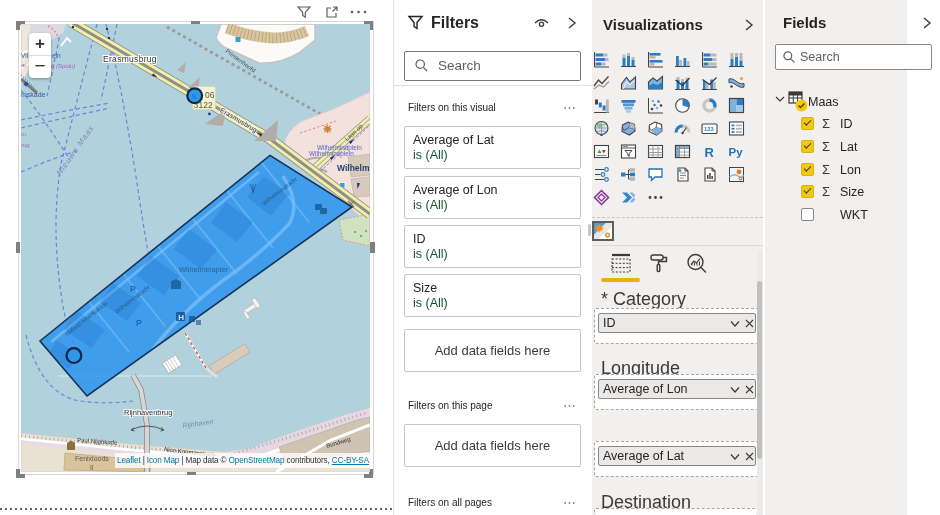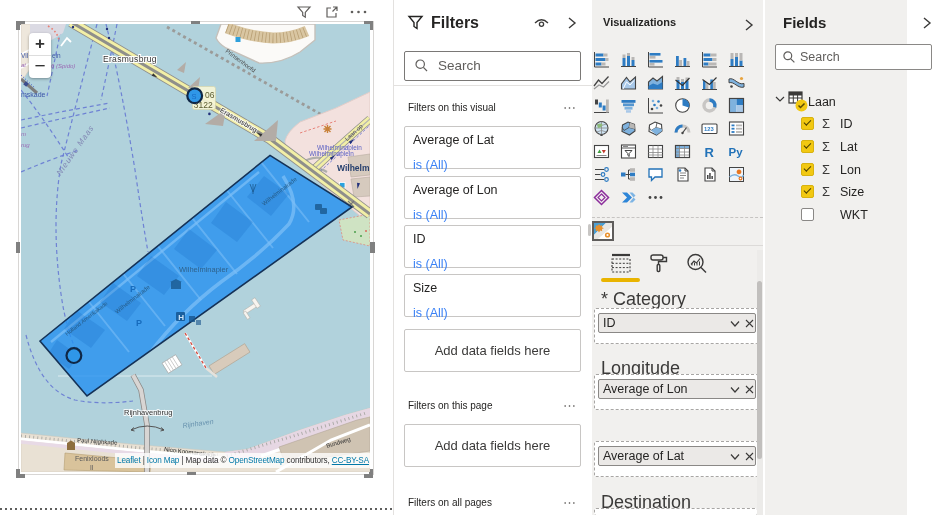--- a/index.html
+++ b/index.html
@@ -16,28 +16,28 @@
 #zoomctl .sep{height:1px;background:#ddd}
 
 #attrib{position:absolute;left:94px;top:429px;width:254px;height:15px;background:rgba(255,255,255,.78);font-size:8.2px;color:#333;letter-spacing:-0.15px;white-space:nowrap;line-height:15px;padding-left:2px;z-index:4}
 
 .vhicon{position:absolute;color:#605e5c}
 
 #filters{position:absolute;left:393px;top:0;width:199px;height:515px;background:#fff;border-left:1px solid #e3e1df;box-sizing:border-box}
 .ftitle{position:absolute;left:37px;top:14px;font-size:16px;font-weight:700;color:#252423}
 .fcard{position:absolute;left:10px;width:175px;height:41px;border:1px solid #c8c6c4;border-radius:2px;background:#fff}
 .fcard .t1{margin:6px 0 0 8px;font-size:12.5px;color:#252423}
-.fcard .t2{margin:11px 0 0 8px;font-size:12.5px;color:#3b82f6}
+.fcard .t2{margin:1px 0 0 8px;font-size:12.5px;color:#14532d}
 .addbox{position:absolute;left:10px;width:175px;height:41px;border:1px solid #c8c6c4;border-radius:2px;background:#fff;text-align:center;font-size:13px;color:#3b3a39}
 .seclabel{position:absolute;left:14px;font-size:10px;color:#252423}
 .dots3{position:absolute;font-size:13px;color:#605e5c;letter-spacing:2px}
 .searchbox{position:absolute;border:1px solid #7a7876;border-radius:2px;background:#fff}
 
 #viz{position:absolute;left:592px;top:0;width:171px;height:515px;background:#f1f0ee}
-.ptitle{position:absolute;font-size:11px;font-weight:700;color:#252423}
+.ptitle{position:absolute;font-size:15px;font-weight:700;color:#252423}
 .chev{stroke:#3b3a39;stroke-width:1.4;fill:none}
 .vicon{position:absolute;width:17px;height:17px}
 .welllabel{position:absolute;left:9px;font-size:18px;color:#3b3a39}
 .well{position:absolute;left:2px;width:164px;height:36px;border:1px dashed #a8a6a4;border-radius:2px;background:#fff;box-sizing:border-box}
 .wellin{position:absolute;left:3px;top:4px;width:158px;height:20px;border:1px solid #8a8886;border-radius:2px;background:#ebe9e7;box-sizing:border-box;font-size:12.5px;color:#252423;line-height:19px;padding-left:4px}
 
 #fields{position:absolute;left:765px;top:0;width:142px;height:515px;background:#f1f0ee}
 .cb{position:absolute;width:11px;height:11px;border-radius:2px}
 .cb.on{background:#f2c811;border:1px solid #d8b20f}
 .cb.on::after{content:"";position:absolute;left:2px;top:2.2px;width:5.5px;height:3px;border-left:1.6px solid #4a3e00;border-bottom:1.6px solid #4a3e00;transform:rotate(-45deg)}
@@ -648,21 +648,21 @@
     </svg>
 <svg class="abs" style="left:23px;top:90px" width="17" height="17" viewBox="0 0 17 17">
       <rect x="1" y="2" width="13" height="11" fill="#fff" stroke="#3b3a39" stroke-width="1.2"></rect>
       <path d="M1,5 H14 M1,8 H14 M5.3,5 V13 M9.6,5 V13" stroke="#3b3a39" stroke-width="1"></path>
       <rect x="1" y="2" width="13" height="3" fill="#3b3a39"></rect>
     </svg>
 <svg class="abs" style="left:30px;top:99px" width="13" height="13" viewBox="0 0 13 13">
       <circle cx="6.5" cy="6.5" r="6" fill="#f2c811"></circle>
       <path d="M3.5,6.5 l2,2 l4,-4" fill="none" stroke="#5a4a00" stroke-width="1.5"></path>
     </svg>
-<div class="fldtxt" style="left:43px;top:95px">Laan</div>
+<div class="fldtxt" style="left:43px;top:95px">Maas</div>
 <div class="cb on" style="left:36px;top:117px"></div>
     <div class="sigma" style="left:57px;top:116px">Σ</div>
     <div class="fldtxt" style="left:75px;top:117px">ID</div>
 <div class="cb on" style="left:36px;top:140px"></div>
     <div class="sigma" style="left:57px;top:139px">Σ</div>
     <div class="fldtxt" style="left:75px;top:140px">Lat</div>
 <div class="cb on" style="left:36px;top:163px"></div>
     <div class="sigma" style="left:57px;top:162px">Σ</div>
     <div class="fldtxt" style="left:75px;top:163px">Lon</div>
 <div class="cb on" style="left:36px;top:185px"></div>

